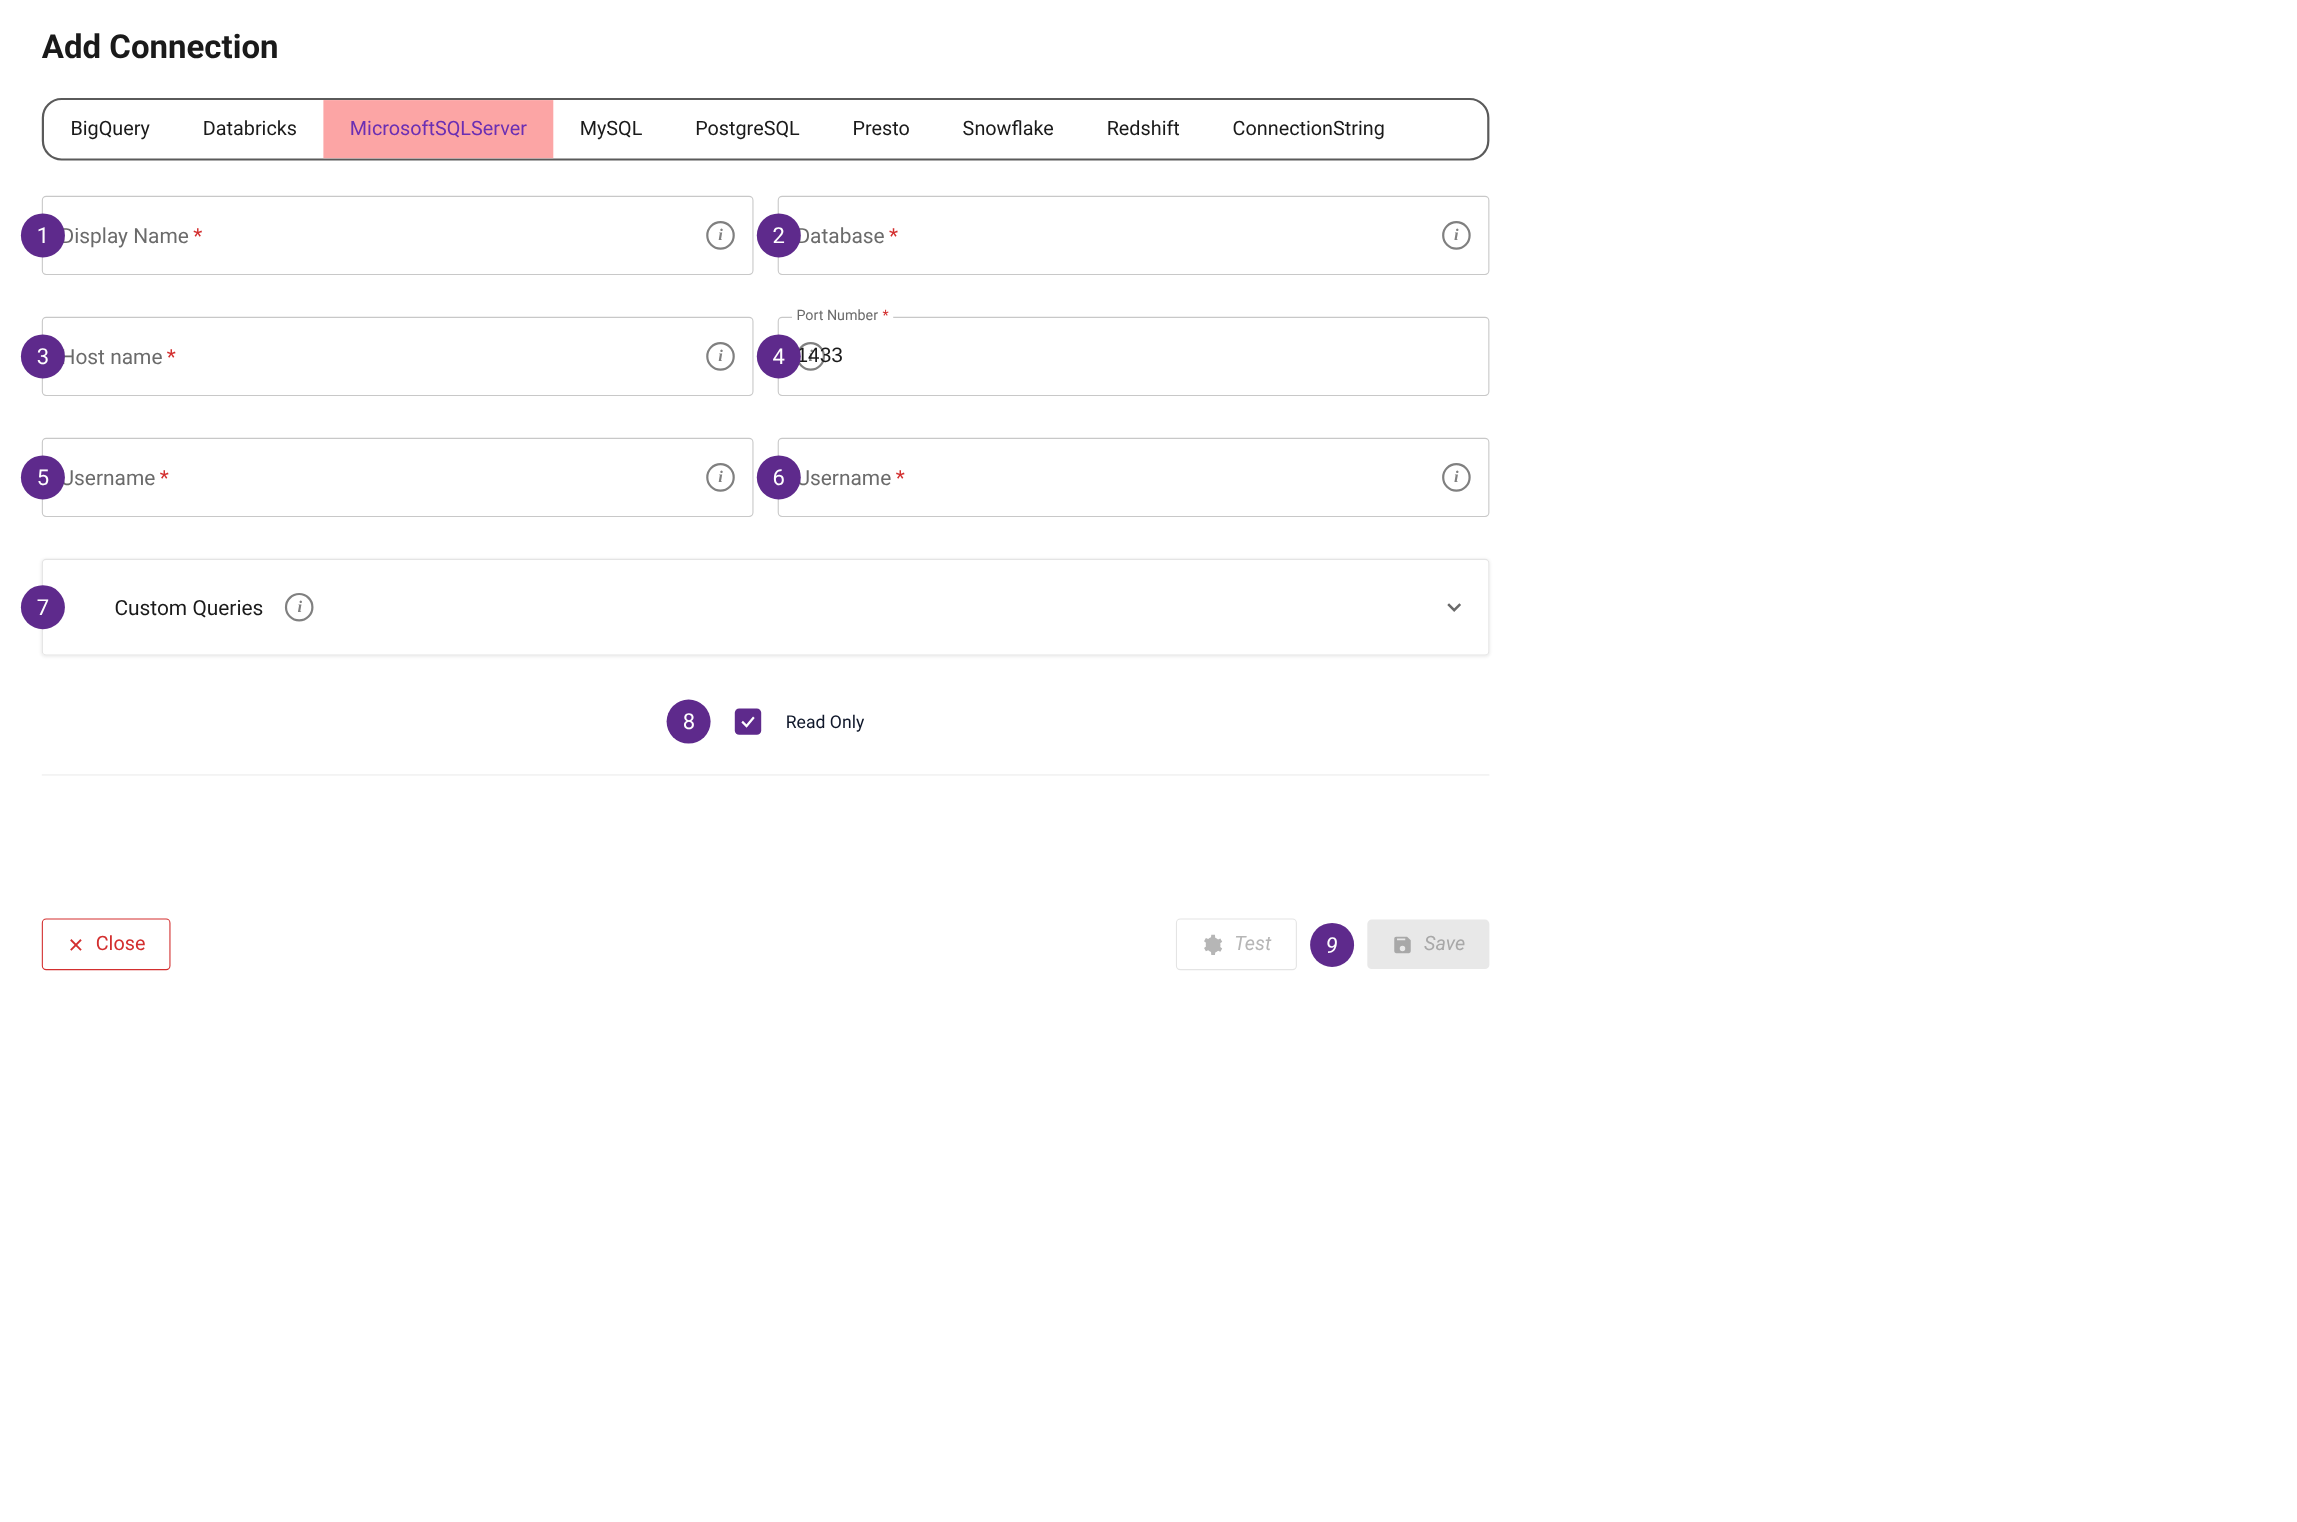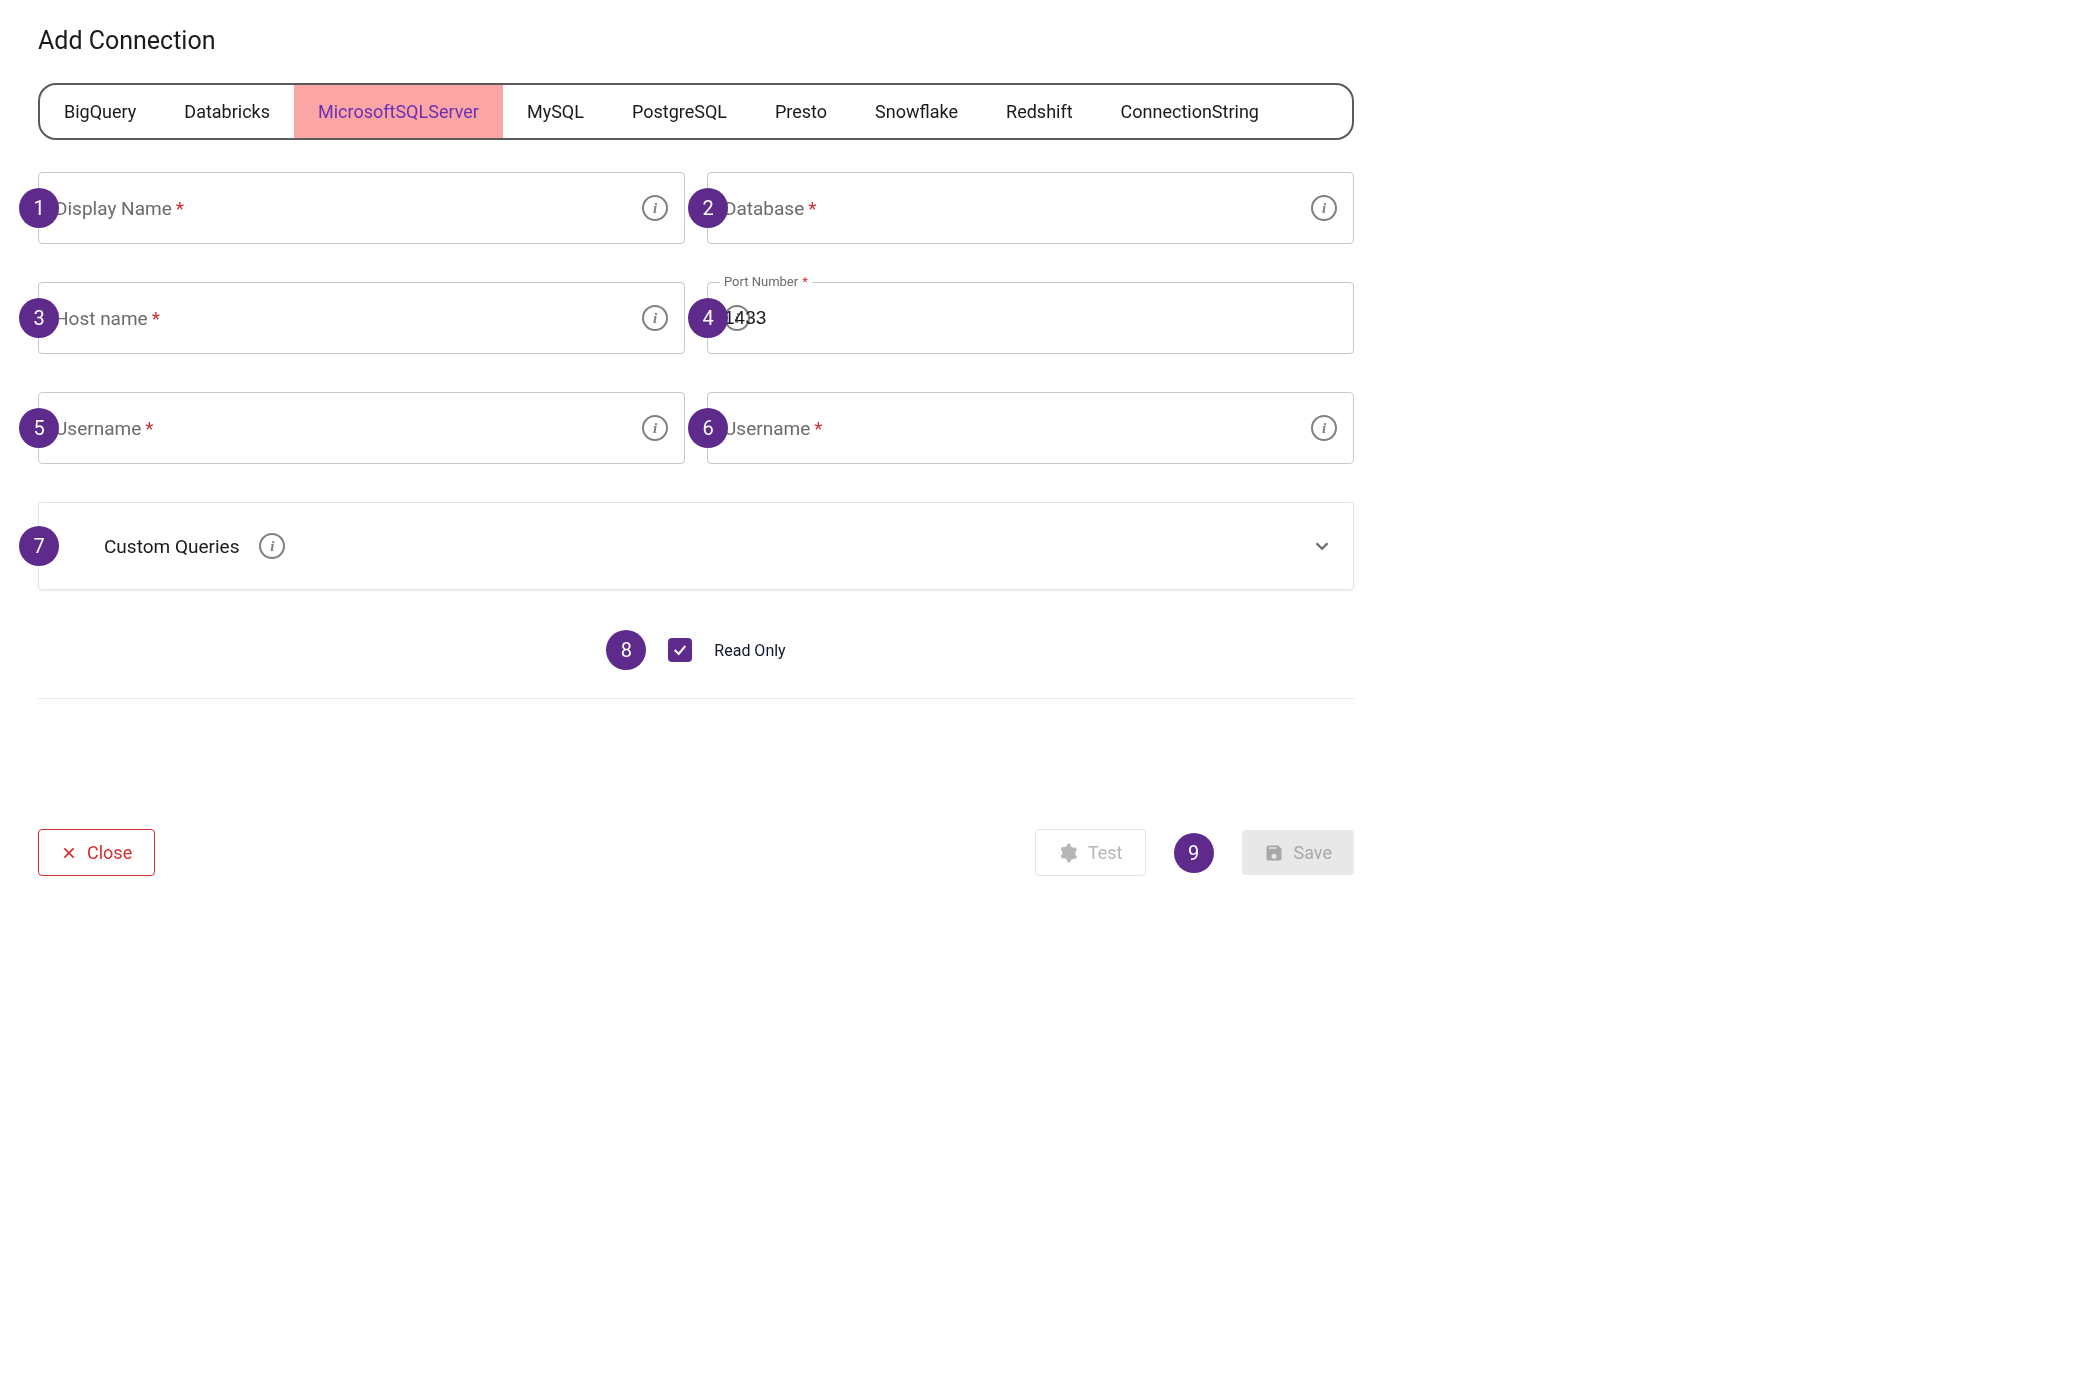--- a/index.html
+++ b/index.html
@@ -4,22 +4,22 @@
 <style>
   * { box-sizing: border-box; margin: 0; padding: 0; }
   body {
     font-family: -apple-system, BlinkMacSystemFont, "Segoe UI", Roboto, "Helvetica Neue", Arial, sans-serif;
     background: #fff;
     color: #1a1a1a;
     padding: 26px 38px 40px 38px;
     width: 1392px;
   }
   h1.page-title {
-    font-size: 25px;
-    font-weight: 400;
+    font-size: 30px;
+    font-weight: 700;
     margin-bottom: 28px;
   }
   .tabs {
     display: flex;
     border: 2px solid #5a5a5a;
     border-radius: 18px;
     overflow: hidden;
     margin-bottom: 32px;
   }
   .tab {
@@ -178,22 +178,23 @@
   .btn-close {
     border: 1px solid #d32f2f;
     color: #d32f2f;
     background: #fff;
   }
   .btn-close svg { width: 16px; height: 16px; stroke: #d32f2f; stroke-width: 2.5; }
   .footer-right {
     margin-left: auto;
     display: flex;
     align-items: center;
-    gap: 28px;
+    gap: 12px;
     position: relative;
+    font-style: italic;
   }
   .btn-test {
     border: 1px solid #e4e4e4;
     color: #b6b6b6;
     background: #fff;
   }
   .btn-save {
     border: none;
     background: #e8e8e8;
     color: #a8a8a8;

